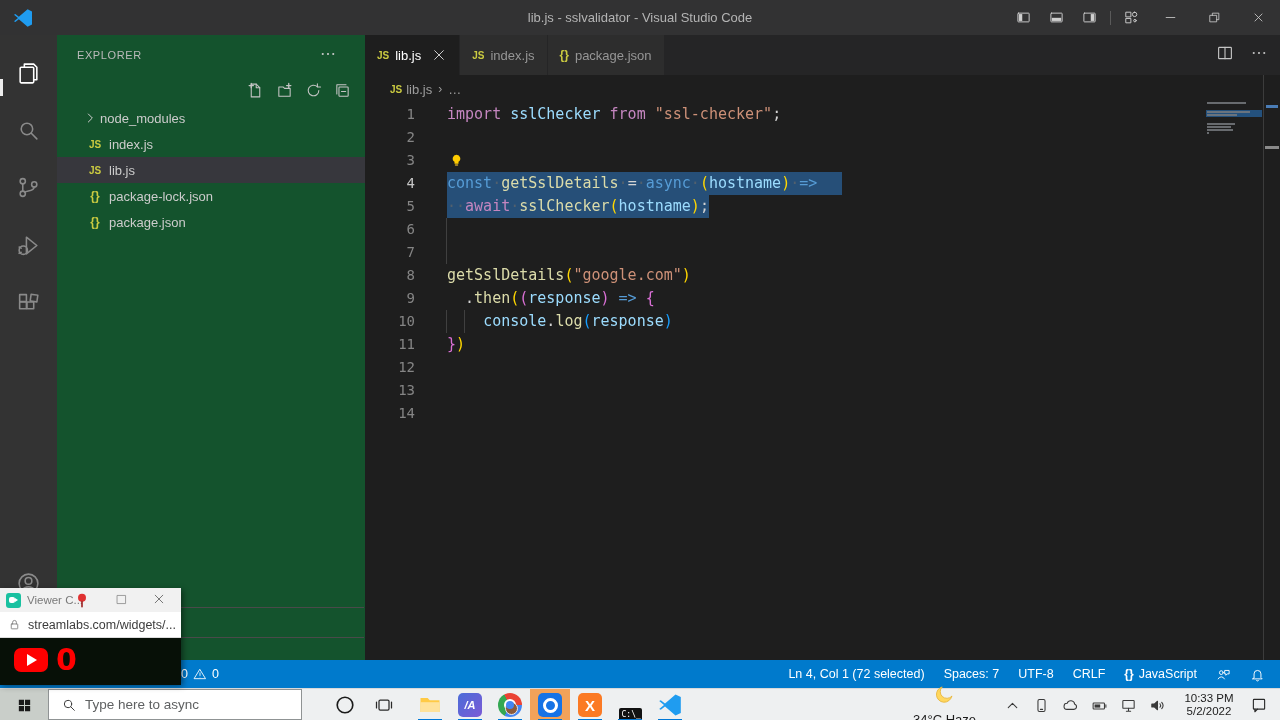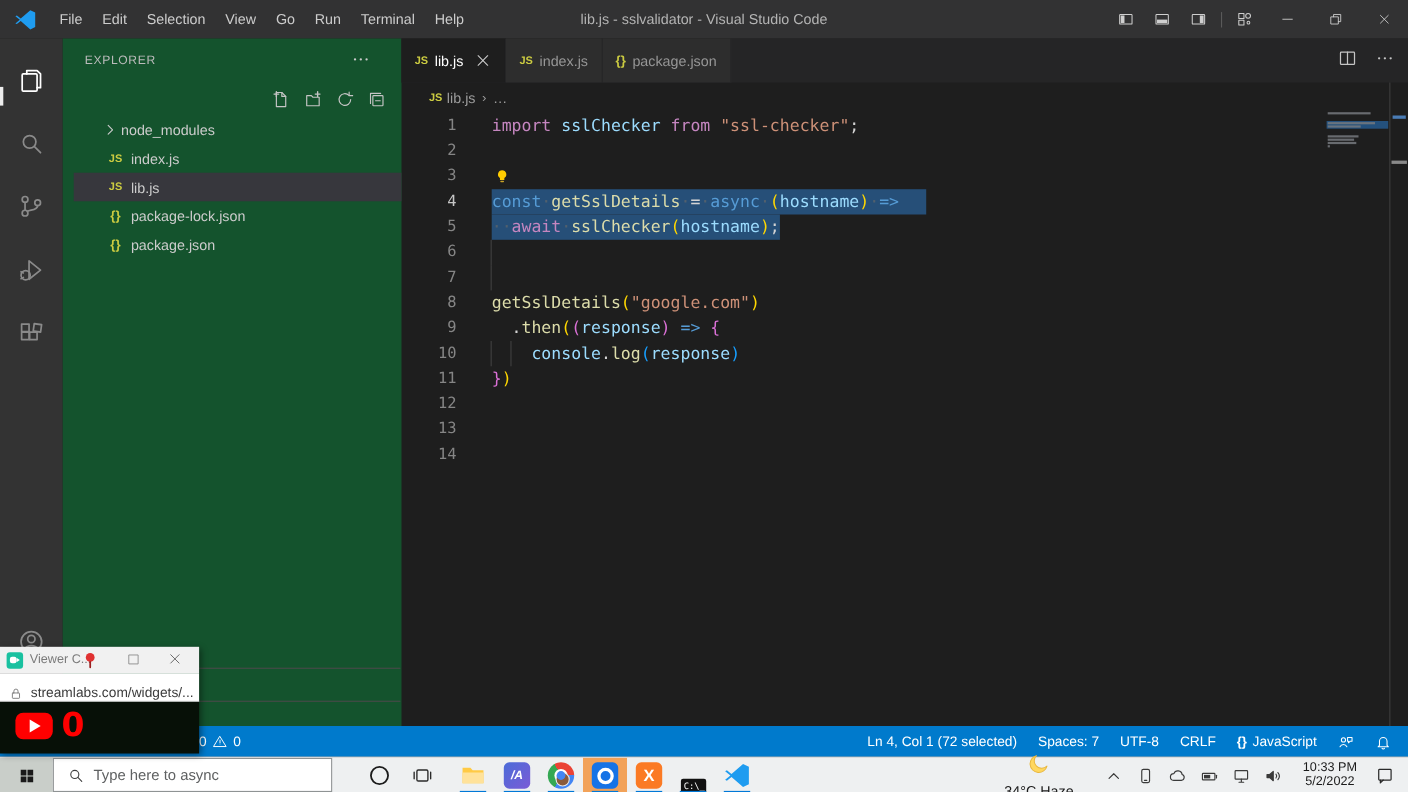--- a/index.html
+++ b/index.html
@@ -29,21 +29,21 @@
   
   #sidebar{left:57px;top:35px;width:308px;height:625px;background:#14532d;color:#cccccc;}
   #exp-head{position:absolute;left:20px;top:14px;font-size:11px;letter-spacing:.6px;color:#bbbbbb;}
   #exp-more{position:absolute;right:28px;top:10px;width:18px;height:18px;color:#cccccc;}
   #section-row{position:absolute;left:0;top:44px;width:308px;height:24px;display:flex;align-items:center;}
   #sec-chev{width:16px;height:16px;margin-left:4px;color:#cccccc;}
   #sec-name{font-weight:bold;font-size:11px;letter-spacing:.3px;color:#cccccc;margin-left:2px;}
   #sec-actions{position:absolute;right:14px;top:47px;display:flex;gap:12px;color:#c5c5c5;}
   #sec-actions .icn{width:17px;height:17px;}
   #files-list{position:absolute;left:0;top:70px;width:308px;}
-  .file-row{height:26px;display:flex;align-items:center;font-size:13px;color:#cccccc;margin-left:10px;}
+  .file-row{height:26px;display:flex;align-items:center;font-size:13px;color:#cccccc;}
   .file-row.selected{background:#37373d;}
   .tree-chev{width:16px;height:16px;margin-left:25px;color:#cccccc;}
   .fbadge{width:20px;margin-left:28px;text-align:center;}
   .file-row .lbl{margin-left:4px;}
   .file-row.folder .lbl{margin-left:2px;}
   .jsb{color:#cbcb41;font-size:10px;font-weight:bold;font-style:normal;}
   .brb{color:#cbcb41;font-size:12px;font-weight:bold;font-style:normal;}
   .shadow-line{height:1px;background:#4a4a4a;}
 
   
@@ -127,51 +127,41 @@
   
   #overlay{left:0;top:588px;width:181px;height:96px;z-index:50;box-shadow:2px 2px 6px rgba(0,0,0,.45);}
   #ov-title{height:24px;background:#f1f1f1;display:flex;align-items:center;position:relative;}
   #ov-fav{width:15px;height:15px;border-radius:3px;background:#19c1a0;margin:0 6px 0 6px;position:relative;}
   #ov-fav::before{content:"";position:absolute;left:3px;top:4px;width:6px;height:6px;border-radius:2px;background:#fff;}
   #ov-fav::after{content:"";position:absolute;left:9px;top:5px;border-left:3px solid #fff;border-top:2px solid transparent;border-bottom:2px solid transparent;}
   #ov-name{font-size:11.5px;color:#7a7a7a;}
   #ov-pin{position:absolute;left:74px;top:3px;width:16px;height:18px;}
   #ov-max{position:absolute;left:115px;top:5px;width:13px;height:13px;color:#8a8a8a;}
   #ov-close{position:absolute;left:152px;top:4px;width:14px;height:14px;color:#666;}
-  #ov-url{height:25px;background:#ffffff;border-bottom:1px solid #dcdcdc;display:flex;align-items:flex-end;}
+  #ov-url{height:25px;background:#ffffff;border-bottom:1px solid #dcdcdc;display:flex;align-items:center;}
   #ov-lock{width:13px;height:13px;margin:0 7px 0 8px;color:#777;}
   #ov-urltext{font-size:12.5px;color:#3c3c3c;}
   #ov-content{height:47px;background:#071007;position:relative;}
   #yt-logo{position:absolute;left:14px;top:10px;width:34px;height:24px;border-radius:7px;background:#ff0000;}
   #yt-logo::before{content:"";position:absolute;left:13px;top:6px;border-left:10px solid #fff;border-top:6px solid transparent;border-bottom:6px solid transparent;}
   #ov-count{position:absolute;left:56px;top:4px;color:#ff0000;font-size:30px;font-weight:bold;font-family:"DejaVu Sans",sans-serif;}
 
   #sliver{left:0;top:79px;width:3px;height:17px;background:#ededed;z-index:40;}
 </style>
 </head>
 <body>
 
 <div id="screen">
 
   <div id="titlebar" class="abs">
     <span id="vscode-logo" class="icn">
         <svg viewBox="0 0 24 24">
           <path d="M17.5 1.5L7 10.6 2.8 7.3 1.2 8.1 6 12 1.2 15.9l1.6.8L7 13.4l10.5 9.1 5.3-2.6V4.1z" fill="#1f9cf0" stroke="none"></path>
         </svg>
       </span>
-    <div id="menubar" style="display: flex;">
-        <div class="menu-item">File</div>
-        <div class="menu-item">Edit</div>
-        <div class="menu-item">Selection</div>
-        <div class="menu-item">View</div>
-        <div class="menu-item">Go</div>
-        <div class="menu-item">Run</div>
-        <div class="menu-item">Terminal</div>
-        <div class="menu-item">Help</div>
-      </div>
     <div id="win-title">lib.js - sslvalidator - Visual Studio Code</div>
     <div id="title-controls">
       <span class="icn tc-icn">
           <svg viewBox="0 0 24 24">
             <rect x="3" y="5" width="18" height="14" rx="1"></rect>
             <rect x="4.5" y="6.5" width="5.5" height="11" fill="currentColor" stroke="none"></rect>
           </svg>
         </span>
       <span class="icn tc-icn">
           <svg viewBox="0 0 24 24">

